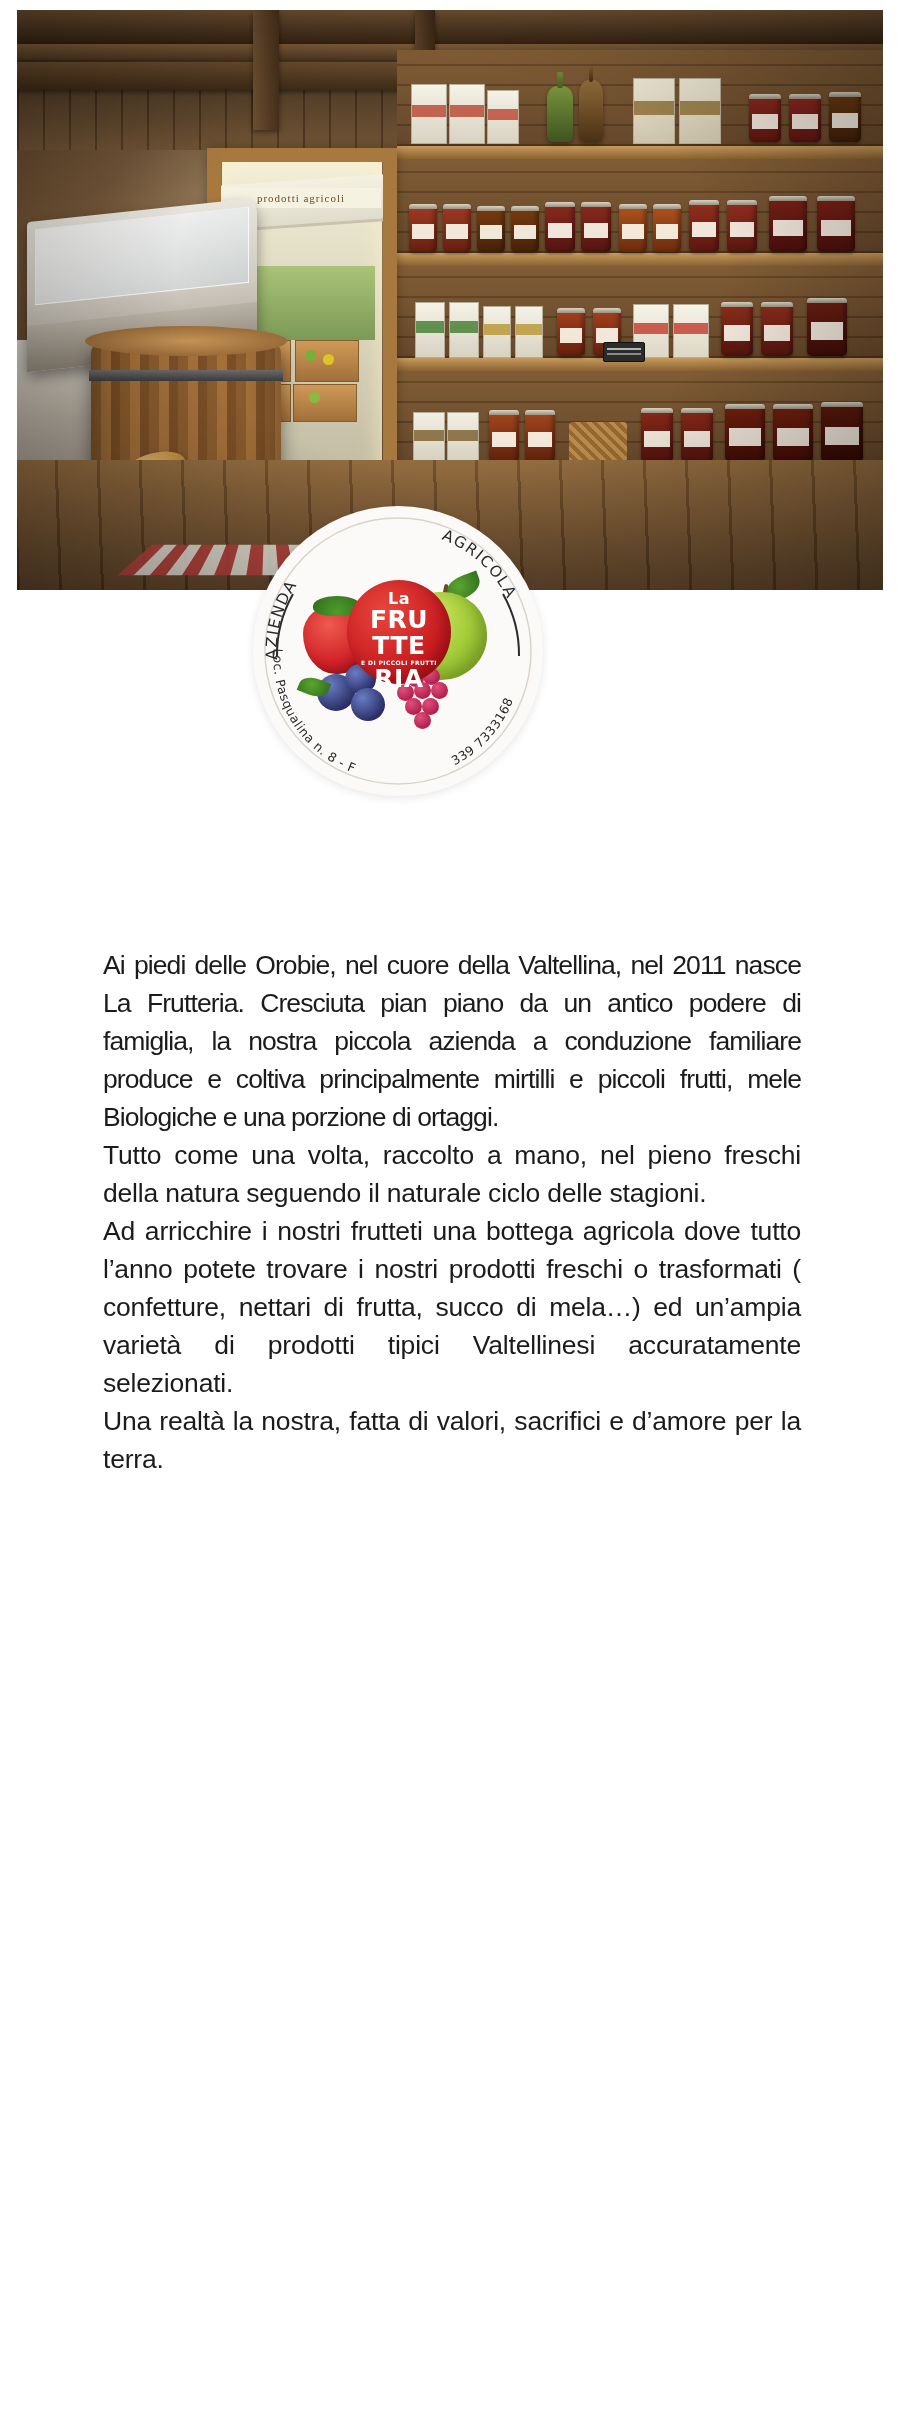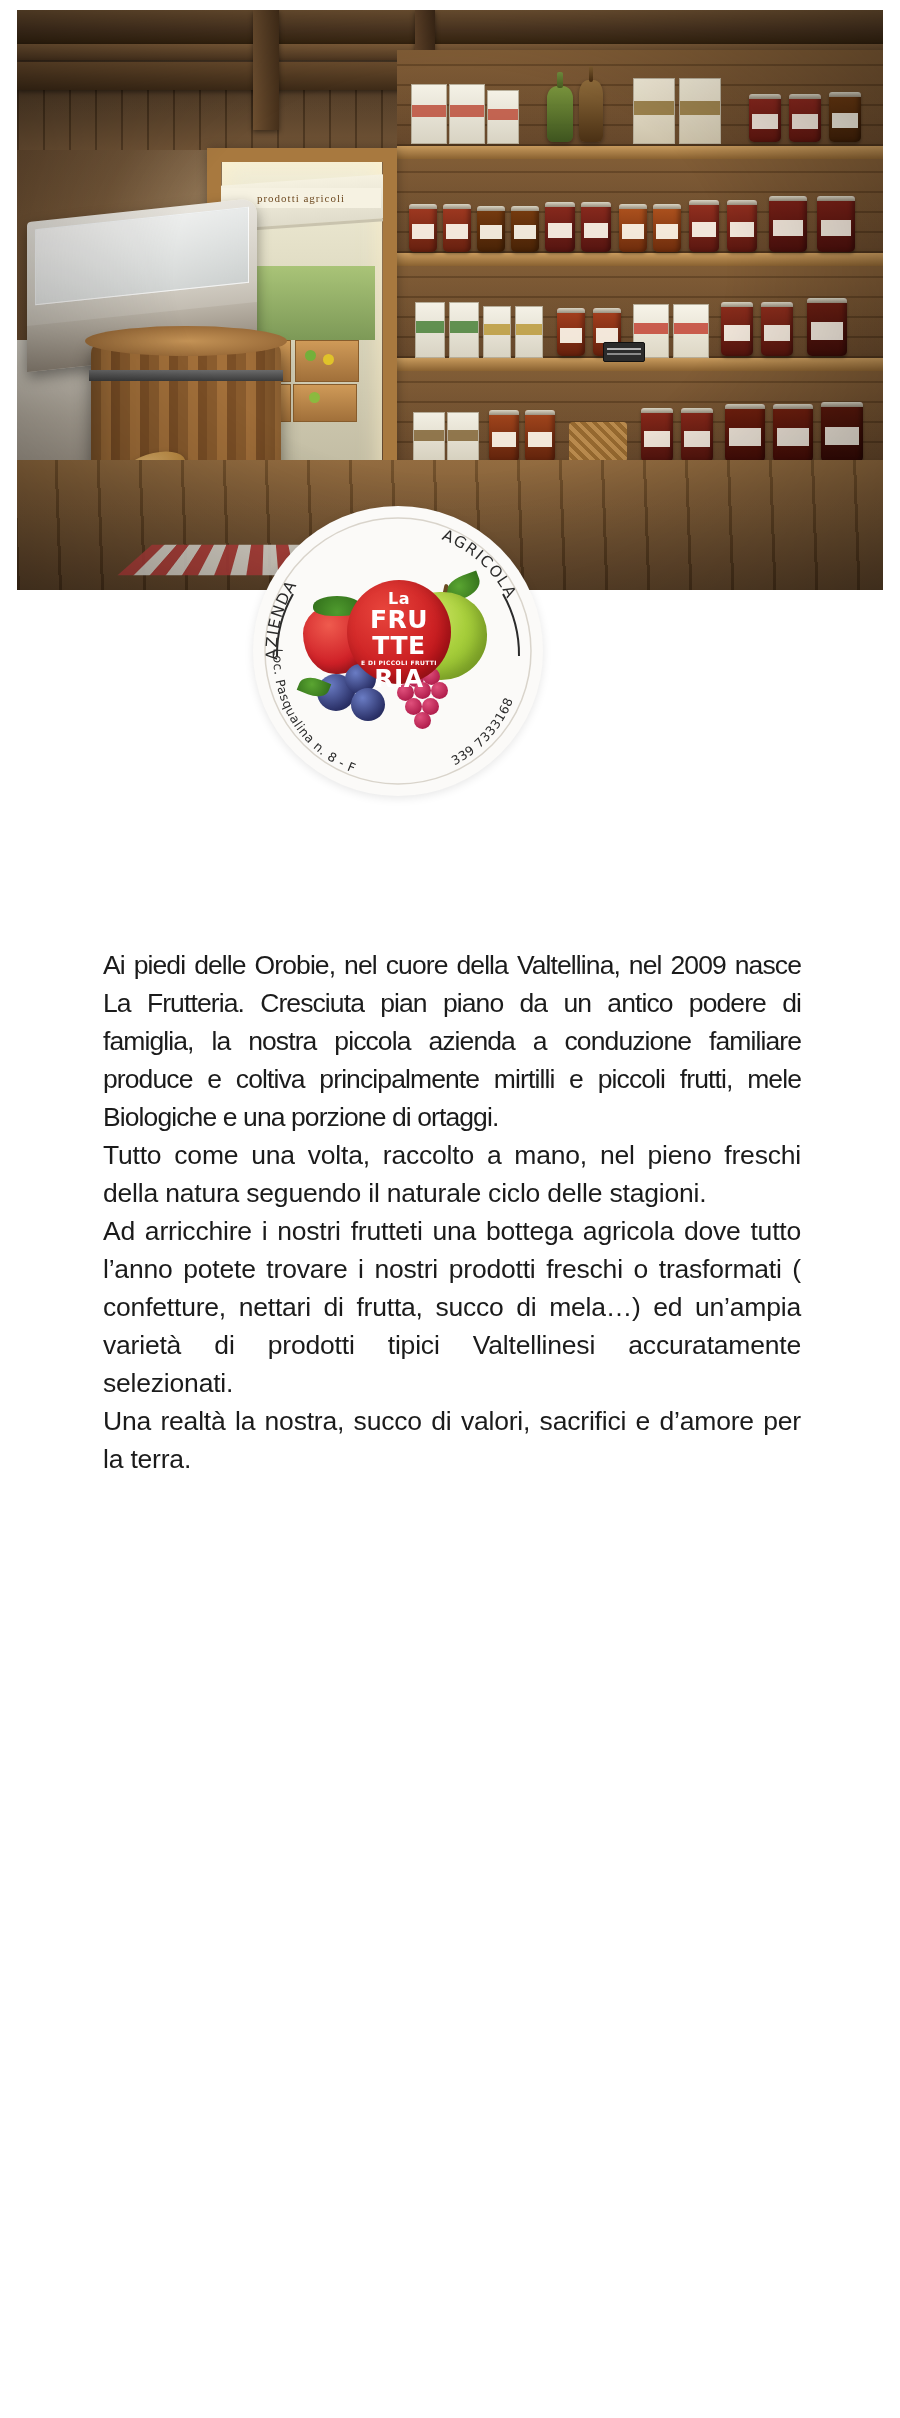--- a/index.html
+++ b/index.html
@@ -669,19 +669,19 @@
           <span class="big">FRU</span>
           <span class="big">TTE</span>
           <span class="tiny">E DI PICCOLI FRUTTI</span>
           <span class="big">RIA</span>
         </div>
       </div>
     </div>
   </div>
 
   <div class="copy">
-    <p class="squeeze">Ai piedi delle Orobie, nel cuore della Valtellina, nel 2009 nasce La Frutteria. Cresciuta pian piano da un antico podere di famiglia, la nostra piccola azienda a conduzione familiare produce e coltiva principalmente mirtilli e piccoli frutti, mele Biologiche e una porzione di ortaggi.</p>
+    <p class="squeeze">Ai piedi delle Orobie, nel cuore della Valtellina, nel 2011 nasce La Frutteria. Cresciuta pian piano da un antico podere di famiglia, la nostra piccola azienda a conduzione familiare produce e coltiva principalmente mirtilli e piccoli frutti, mele Biologiche e una porzione di ortaggi.</p>
     <p>Tutto come una volta, raccolto a mano, nel pieno freschi della natura seguendo il naturale ciclo delle stagioni.</p>
     <p>Ad arricchire i nostri frutteti una bottega agricola dove tutto l’anno potete trovare i nostri prodotti freschi o trasformati ( confetture, nettari di frutta, succo di mela…) ed un’ampia varietà di prodotti tipici Valtellinesi accuratamente selezionati.</p>
-    <p>Una realtà la nostra, succo di valori, sacrifici e d’amore per la terra.</p>
+    <p>Una realtà la nostra, fatta di valori, sacrifici e d’amore per la terra.</p>
   </div>
 
 </div>
 
 </body></html>

